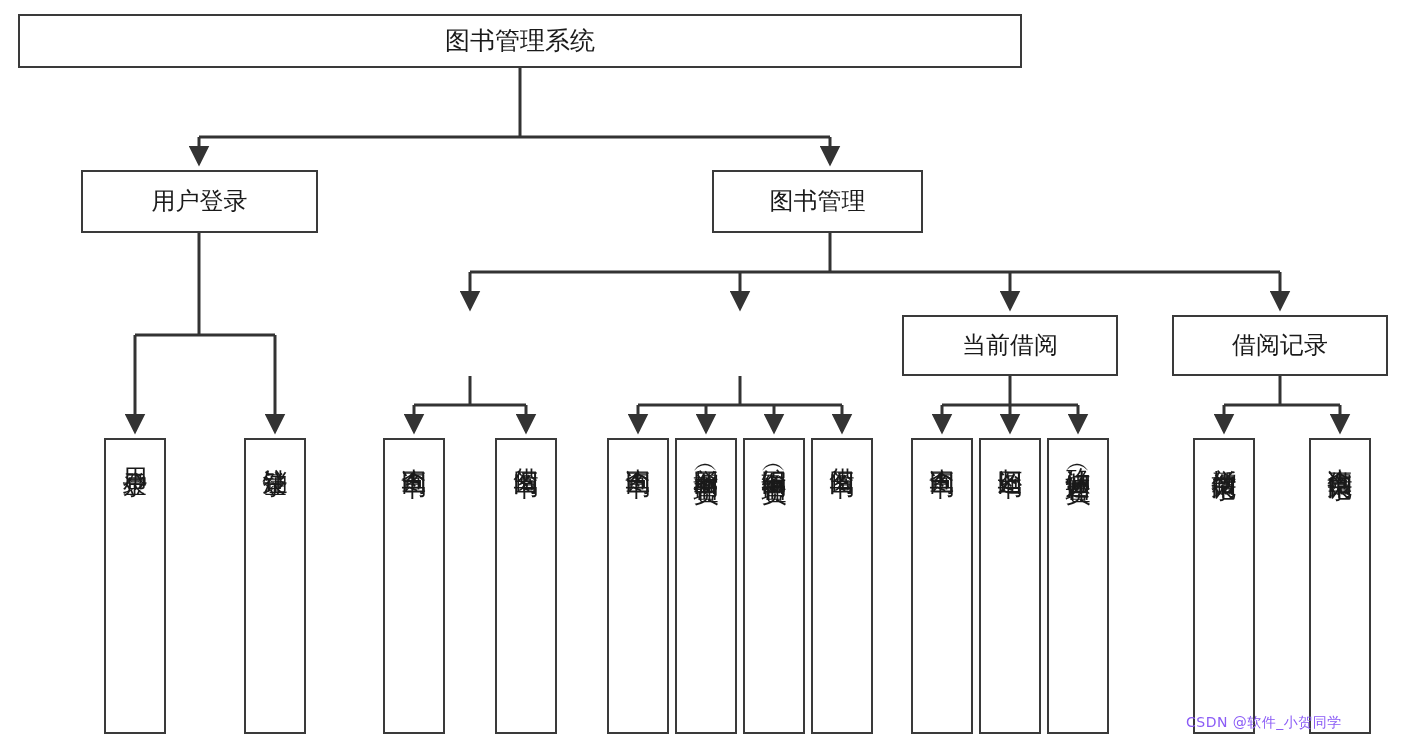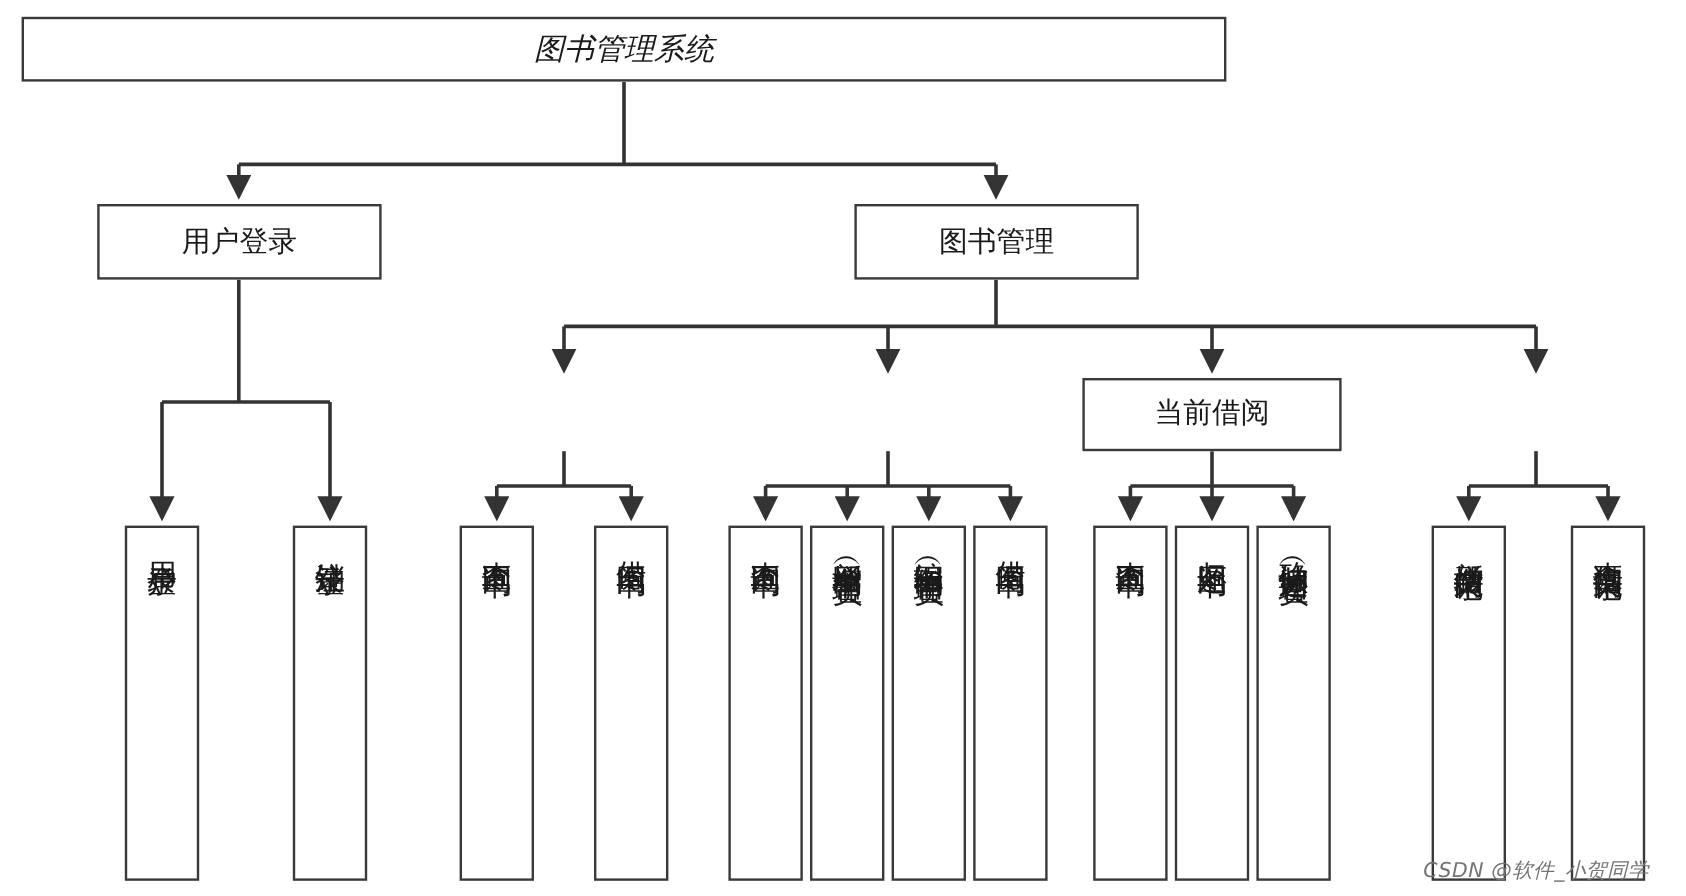--- a/index.html
+++ b/index.html
@@ -56,26 +56,25 @@
     font-size: 25px;
     writing-mode: vertical-rl;
     text-orientation: upright;
     letter-spacing: 2px;
     line-height: 1;
   }
   #watermark {
     position: absolute;
     left: 1186px;
     top: 714px;
-    font-size: 17px;
-    color: #737373;
+    font-size: 14px;
+    color: #8b5cf6;
     white-space: nowrap;
     letter-spacing: 0.5px;
     pointer-events: none;
-    font-style: italic;
   }
 </style>
 </head>
 <body>
 
 <div id="diagram-root">
 
   <svg id="diagram-svg" viewBox="0 0 1405 747">
     <defs>
       <marker id="arrow" viewBox="0 0 12 12" refX="10" refY="6" markerWidth="7" markerHeight="7" orient="auto-start-reverse">
@@ -119,33 +118,36 @@
       <path d="M 1010 405 L 1010 431" marker-end="url(#arrow)"></path>
       <path d="M 1078 405 L 1078 431" marker-end="url(#arrow)"></path>
 
       <path d="M 1280 376 L 1280 405"></path>
       <path d="M 1224 405 L 1340 405"></path>
       <path d="M 1224 405 L 1224 431" marker-end="url(#arrow)"></path>
       <path d="M 1340 405 L 1340 431" marker-end="url(#arrow)"></path>
     </g>
   </svg>
 
-  <div class="node-box horizontal root" style="left:18px; top:14px; width:1004px; height:54px;font-style:italic;">
+  <div class="node-box horizontal root" style="left:18px; top:14px; width:1004px; height:54px;">
     <span class="node-label">图书管理系统</span>
   </div>
 
   <div class="node-box horizontal" style="left:81px; top:170px; width:237px; height:63px;">
     <span class="node-label">用户登录</span>
   </div>
-  <div class="node-box horizontal" style="left:712px; top:170px; width:237px; height:63px;">
+  <div class="node-box horizontal" style="left:712px; top:170px; width:211px; height:63px;">
     <span class="node-label">图书管理</span>
   </div>
 
-  <div class="node-box horizontal" style="left:902px; top:315px; width:216px; height:61px;font-family:Liberation Serif, serif;">
+  <div class="node-box horizontal" style="left:902px; top:315px; width:216px; height:61px;">
     <span class="node-label">当前借阅</span>
+  </div>
+  <div class="node-box horizontal" style="left:1172px; top:315px; width:216px; height:61px;">
+    <span class="node-label">借阅记录</span>
   </div>
 
   <div class="node-box vertical" style="left:104px; top:438px; width:62px; height:296px;">
     <span class="node-label">用户登录</span>
   </div>
   <div class="node-box vertical" style="left:244px; top:438px; width:62px; height:296px;">
     <span class="node-label">注销登录</span>
   </div>
 
   <div class="node-box vertical" style="left:383px; top:438px; width:62px; height:296px;">

